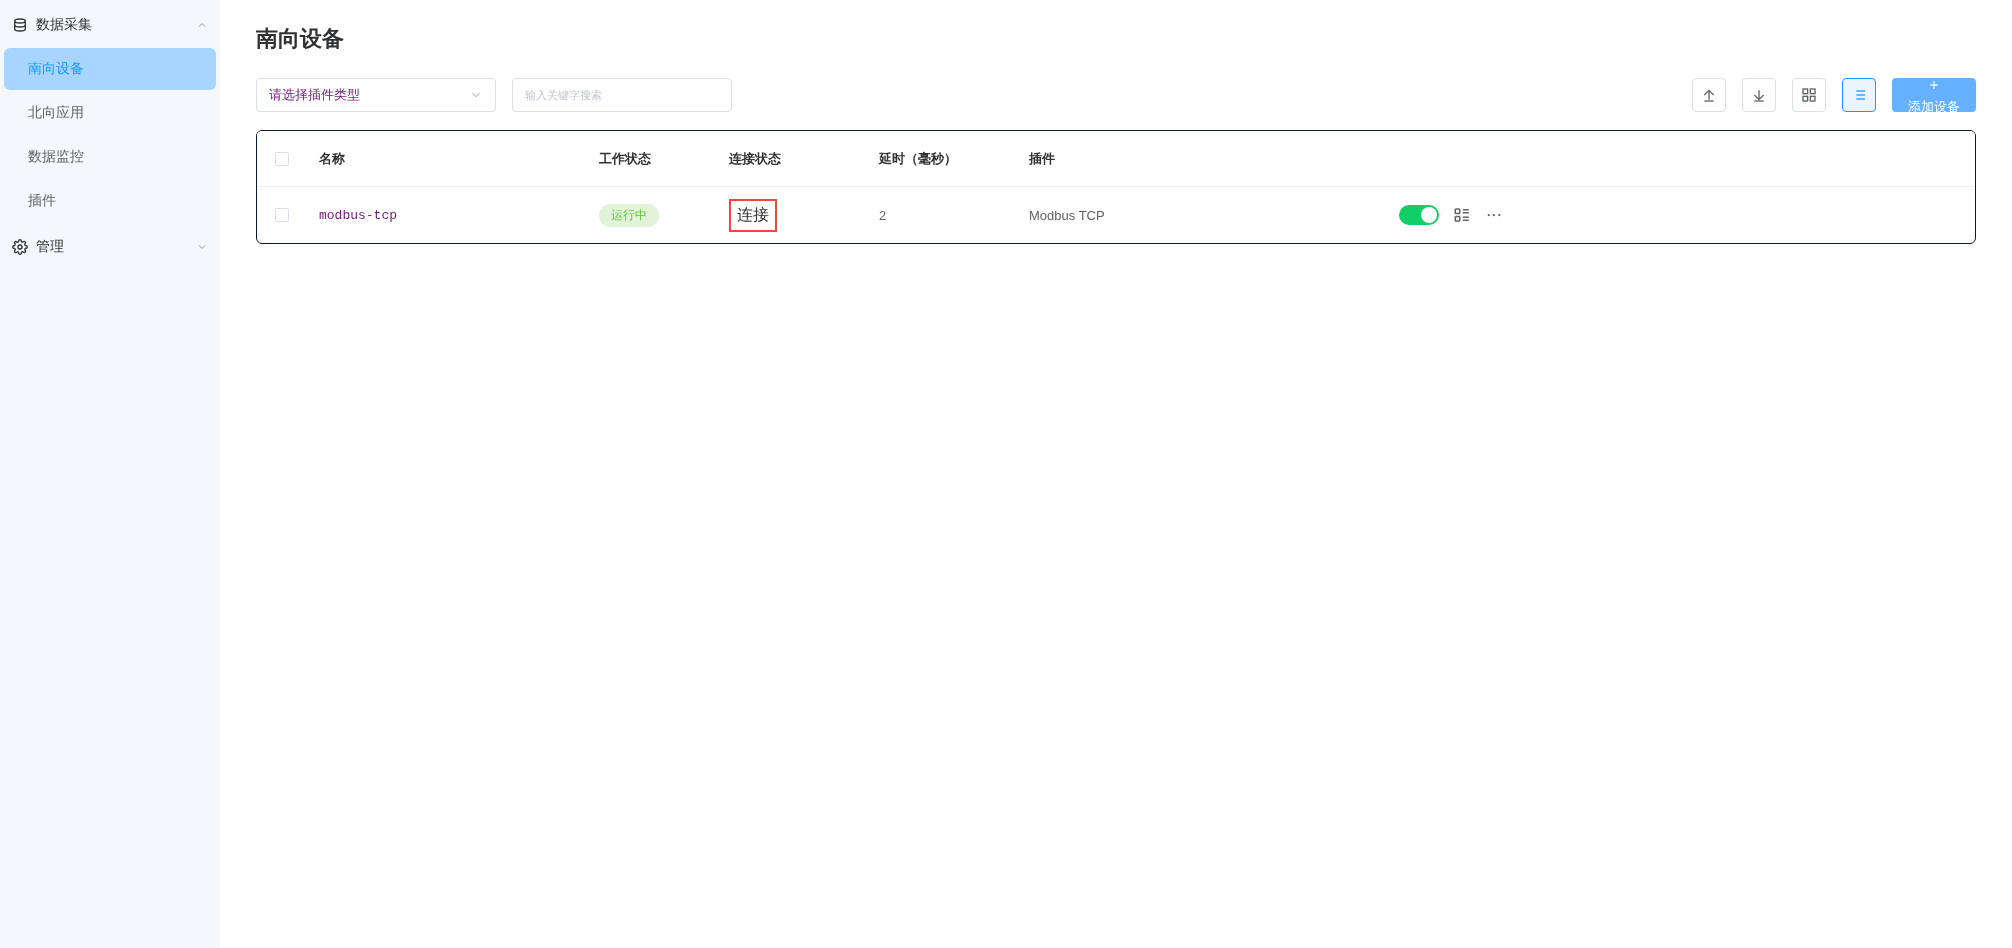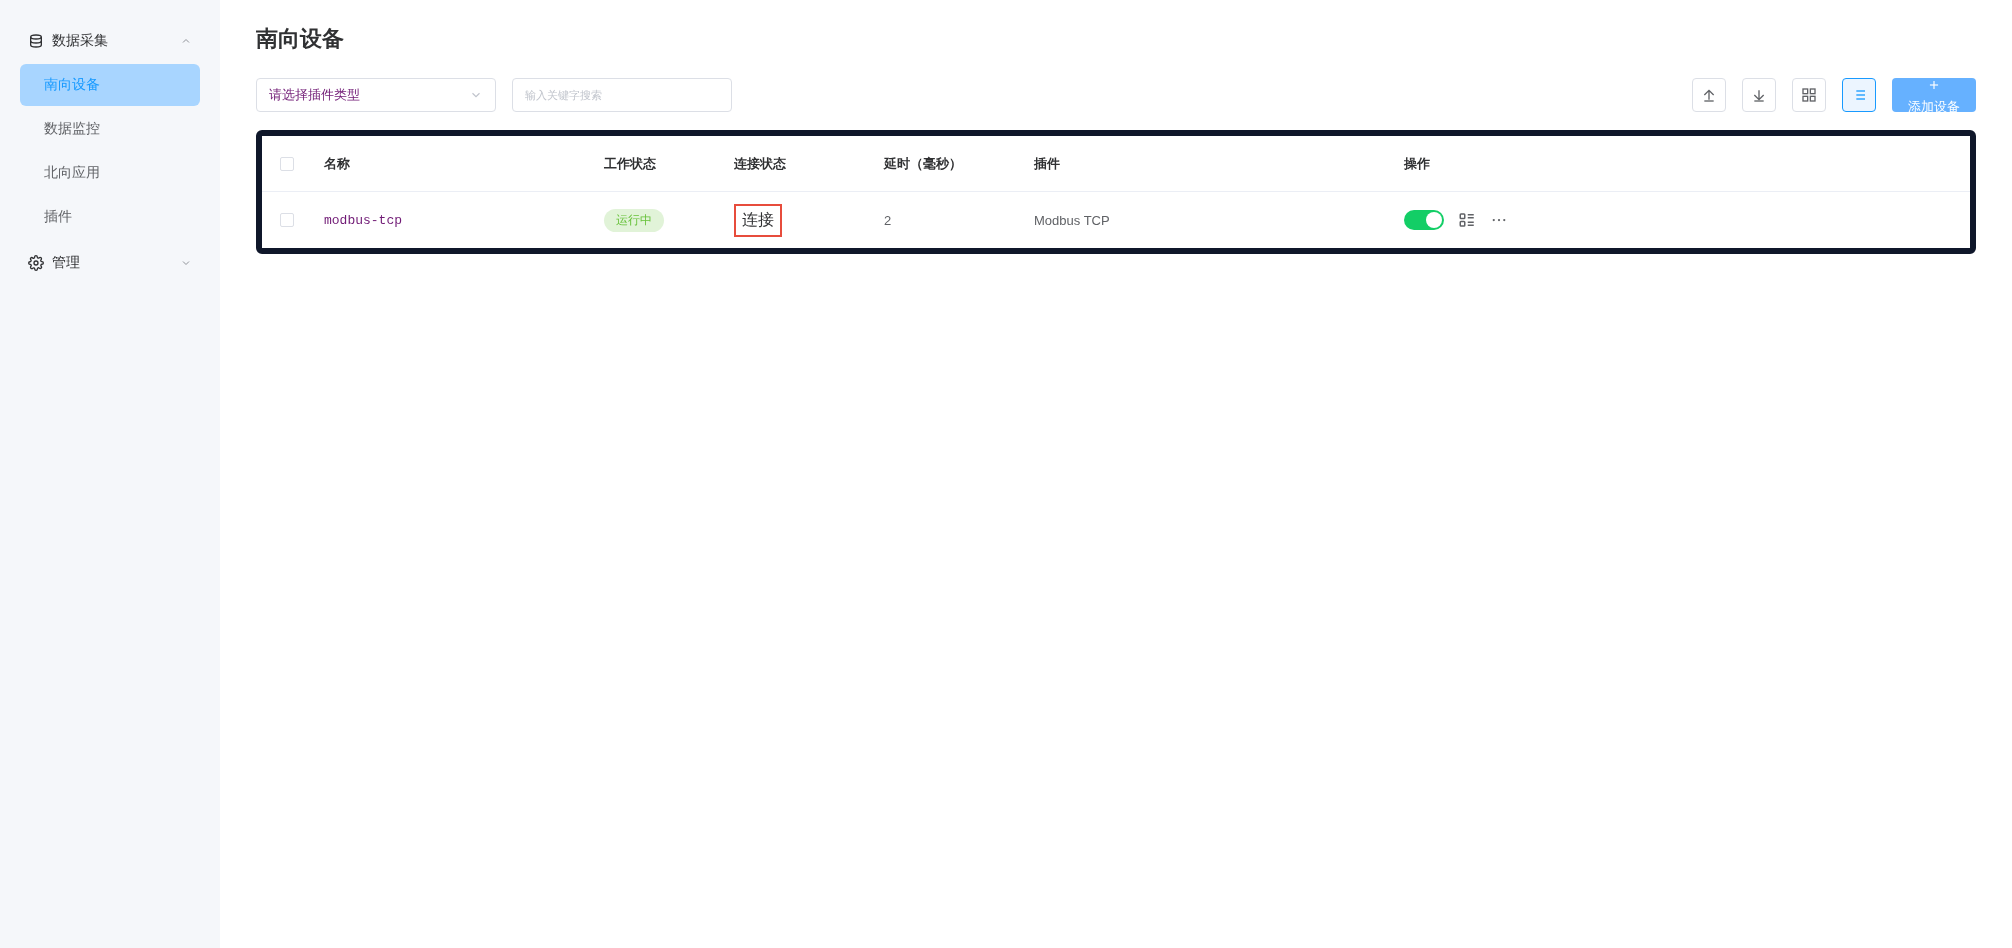--- a/index.html
+++ b/index.html
@@ -7,21 +7,21 @@
       font-family: -apple-system, BlinkMacSystemFont, "Segoe UI", "PingFang SC", "Hiragino Sans GB", "Microsoft YaHei", sans-serif;
       background: #fff;
       color: #303133;
       font-size: 14px;
     }
     .app { display: flex; min-height: 100vh; }
     
     .sidebar {
       width: 220px;
       background: #f5f7fa;
-      padding: 20px;
+      padding: 4px;
       flex-shrink: 0;
     }
     .menu-group { margin-bottom: 4px; }
     .menu-title {
       display: flex;
       align-items: center;
       padding: 12px 8px;
       font-size: 14px;
       color: #303133;
       cursor: pointer;
@@ -122,21 +122,21 @@
       color: #fff;
       font-size: 13px;
       cursor: pointer;
       display: flex;
       align-items: center;
       gap: 6px;
       flex-direction: column;
     }
     
     .table {
-      border: 6px solid #0f172a;
+      border: 1px solid #0f172a;
       border-radius: 6px;
       overflow: hidden;
     }
     .thead, .trow {
       display: grid;
       grid-template-columns: 50px 280px 130px 150px 150px 370px 1fr;
       align-items: center;
     }
     .thead {
       background: #fff;
@@ -215,24 +215,24 @@
           <svg viewBox="0 0 24 24" width="12" height="12" fill="none" stroke="currentColor" stroke-width="2">
               <polyline points="6 15 12 9 18 15"></polyline>
             </svg>
         </span>
       </div>
       <div class="menu-items">
         <div class="menu-item active">
           <span>南向设备</span>
         </div>
         <div class="menu-item">
+          <span>北向应用</span>
+        </div>
+        <div class="menu-item">
           <span>数据监控</span>
-        </div>
-        <div class="menu-item">
-          <span>北向应用</span>
         </div>
         <div class="menu-item">
           <span>插件</span>
         </div>
       </div>
     </div>
 
 
     <div class="menu-group">
       <div class="menu-title">
@@ -320,21 +320,20 @@
     <div class="table">
       <div class="thead">
         <div class="th cb">
             <span class="checkbox"></span>
           </div>
         <div class="th">名称</div>
         <div class="th">工作状态</div>
         <div class="th">连接状态</div>
         <div class="th">延时（毫秒）</div>
         <div class="th">插件</div>
-        <div class="th">操作</div>
       </div>
 
       <div class="trow">
         <div class="td cb">
             <span class="checkbox"></span>
           </div>
         <div class="td">
           <span class="link">modbus-tcp</span>
         </div>
         <div class="td">

